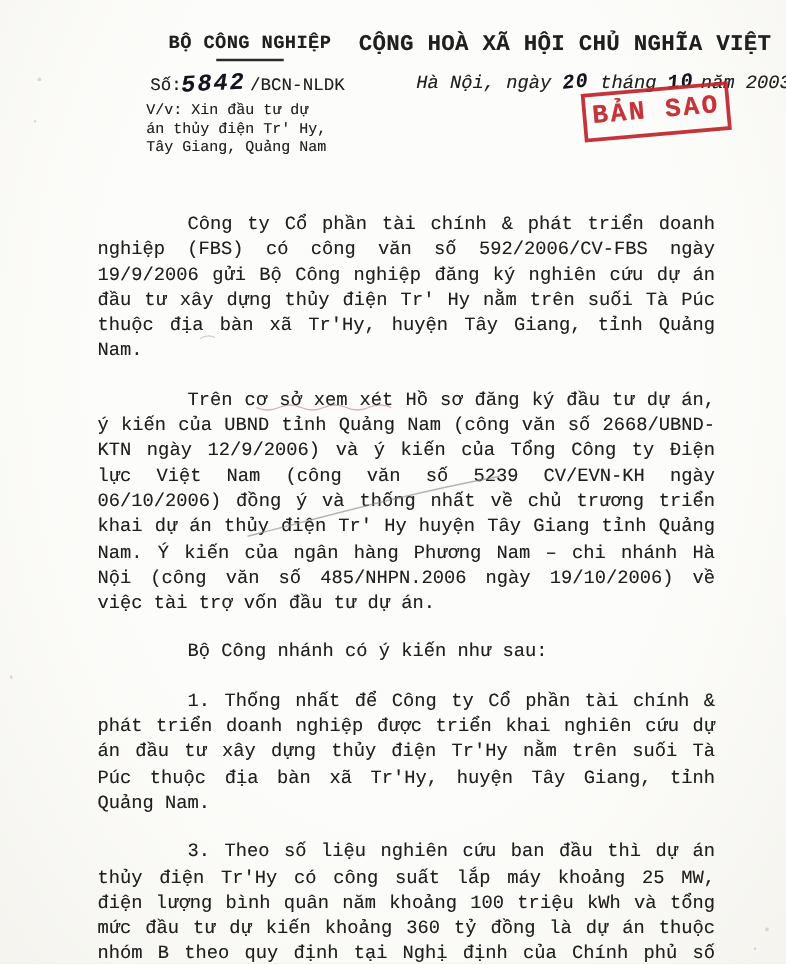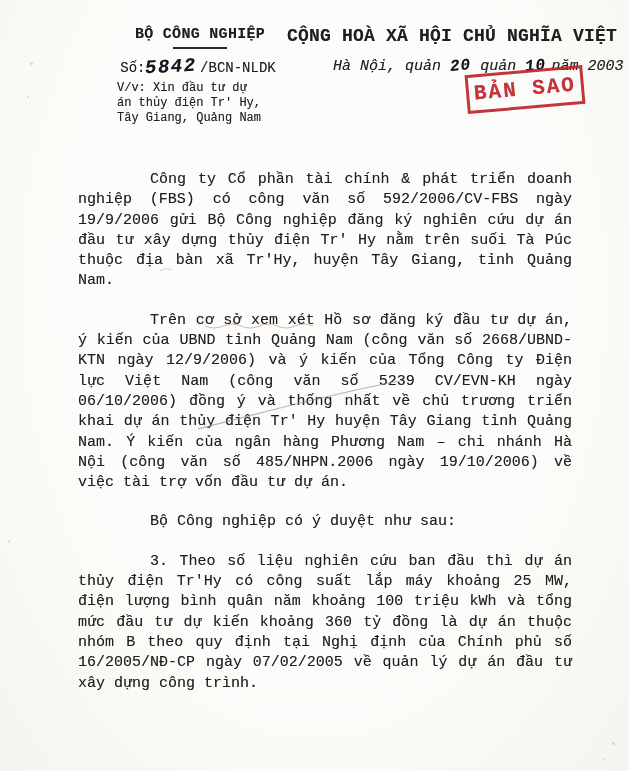--- a/index.html
+++ b/index.html
@@ -62,35 +62,36 @@
     <div class="org">BỘ CÔNG NGHIỆP</div>
     <div class="org-rule"></div>
     <div class="doc-number"><span>Số:</span><span class="hw hw-num">5842</span><span>/BCN-NLDK</span>
     </div>
     <div class="subject">V/v: Xin đầu tư dự án thủy điện Tr' Hy, Tây Giang, Quảng Nam</div>
   </div>
 
   <div class="header-right">
     <div class="national">CỘNG HOÀ XÃ HỘI CHỦ NGHĨA VIỆT NAM</div>
     <div class="date-line">
-      <span>Hà Nội, quản</span>
+      <span>Hà Nội, ngày</span>
       <span class="hw hw-sm">20</span>
-      <span>quản</span>
+      <span>tháng</span>
       <span class="hw hw-sm hw-month">10</span>
       <span>năm 2003</span>
     </div>
   </div>
 
   <div class="stamp">BẢN SAO</div>
 
 
   <div class="body-block">
     <p>Công ty Cổ phần tài chính &amp; phát triển doanh nghiệp (FBS) có công văn số 592/2006/CV-FBS ngày 19/9/2006 gửi Bộ Công nghiệp đăng ký nghiên cứu dự án đầu tư xây dựng thủy điện Tr' Hy nằm trên suối Tà Púc thuộc địa bàn xã Tr'Hy, huyện Tây Giang, tỉnh Quảng Nam.</p>
     <p>Trên cơ sở xem xét Hồ sơ đăng ký đầu tư dự án, ý kiến của UBND tỉnh Quảng Nam (công văn số 2668/UBND-KTN ngày 12/9/2006) và ý kiến của Tổng Công ty Điện lực Việt Nam (công văn số 5239 CV/EVN-KH ngày 06/10/2006) đồng ý và thống nhất về chủ trương triển khai dự án thủy điện Tr' Hy huyện Tây Giang tỉnh Quảng Nam. Ý kiến của ngân hàng Phương Nam – chi nhánh Hà Nội (công văn số 485/NHPN.2006 ngày 19/10/2006) về việc tài trợ vốn đầu tư dự án.</p>
-    <p>Bộ Công nghiệp có ý duyệt như sau:</p>
+    <p>Bộ Công nhánh có ý kiến như sau:</p>
+    <p>1. Thống nhất để Công ty Cổ phần tài chính &amp; phát triển doanh nghiệp được triển khai nghiên cứu dự án đầu tư xây dựng thủy điện Tr'Hy nằm trên suối Tà Púc thuộc địa bàn xã Tr'Hy, huyện Tây Giang, tỉnh Quảng Nam.</p>
     <p>3. Theo số liệu nghiên cứu ban đầu thì dự án thủy điện Tr'Hy có công suất lắp máy khoảng 25 MW, điện lượng bình quân năm khoảng 100 triệu kWh và tổng mức đầu tư dự kiến khoảng 360 tỷ đồng là dự án thuộc nhóm B theo quy định tại Nghị định của Chính phủ số 16/2005/NĐ-CP ngày 07/02/2005 về quản lý dự án đầu tư xây dựng công trình.</p>
   </div>
 
   <svg class="ink" viewBox="0 0 629 771" xmlns="http://www.w3.org/2000/svg">
     <path d="M198 429 C 250 416, 320 396, 400 381" stroke="#8d8d89" stroke-width="1.2" fill="none" opacity="0.65"></path>
     <path d="M205 326 q 9 4 18 0 t 18 0 t 18 0 t 18 0 t 18 0 t 18 0" stroke="#a85a5a" stroke-width="1" fill="none" opacity="0.45"></path>
     <path d="M160 271 q 6 -4 12 -1" stroke="#7a7aa0" stroke-width="1" fill="none" opacity="0.35"></path>
   </svg>
   <div class="speck" style="left:30px;top:62px;width:3px;height:3px;"></div>
   <div class="speck" style="left:27px;top:96px;width:2px;height:2px;"></div>

